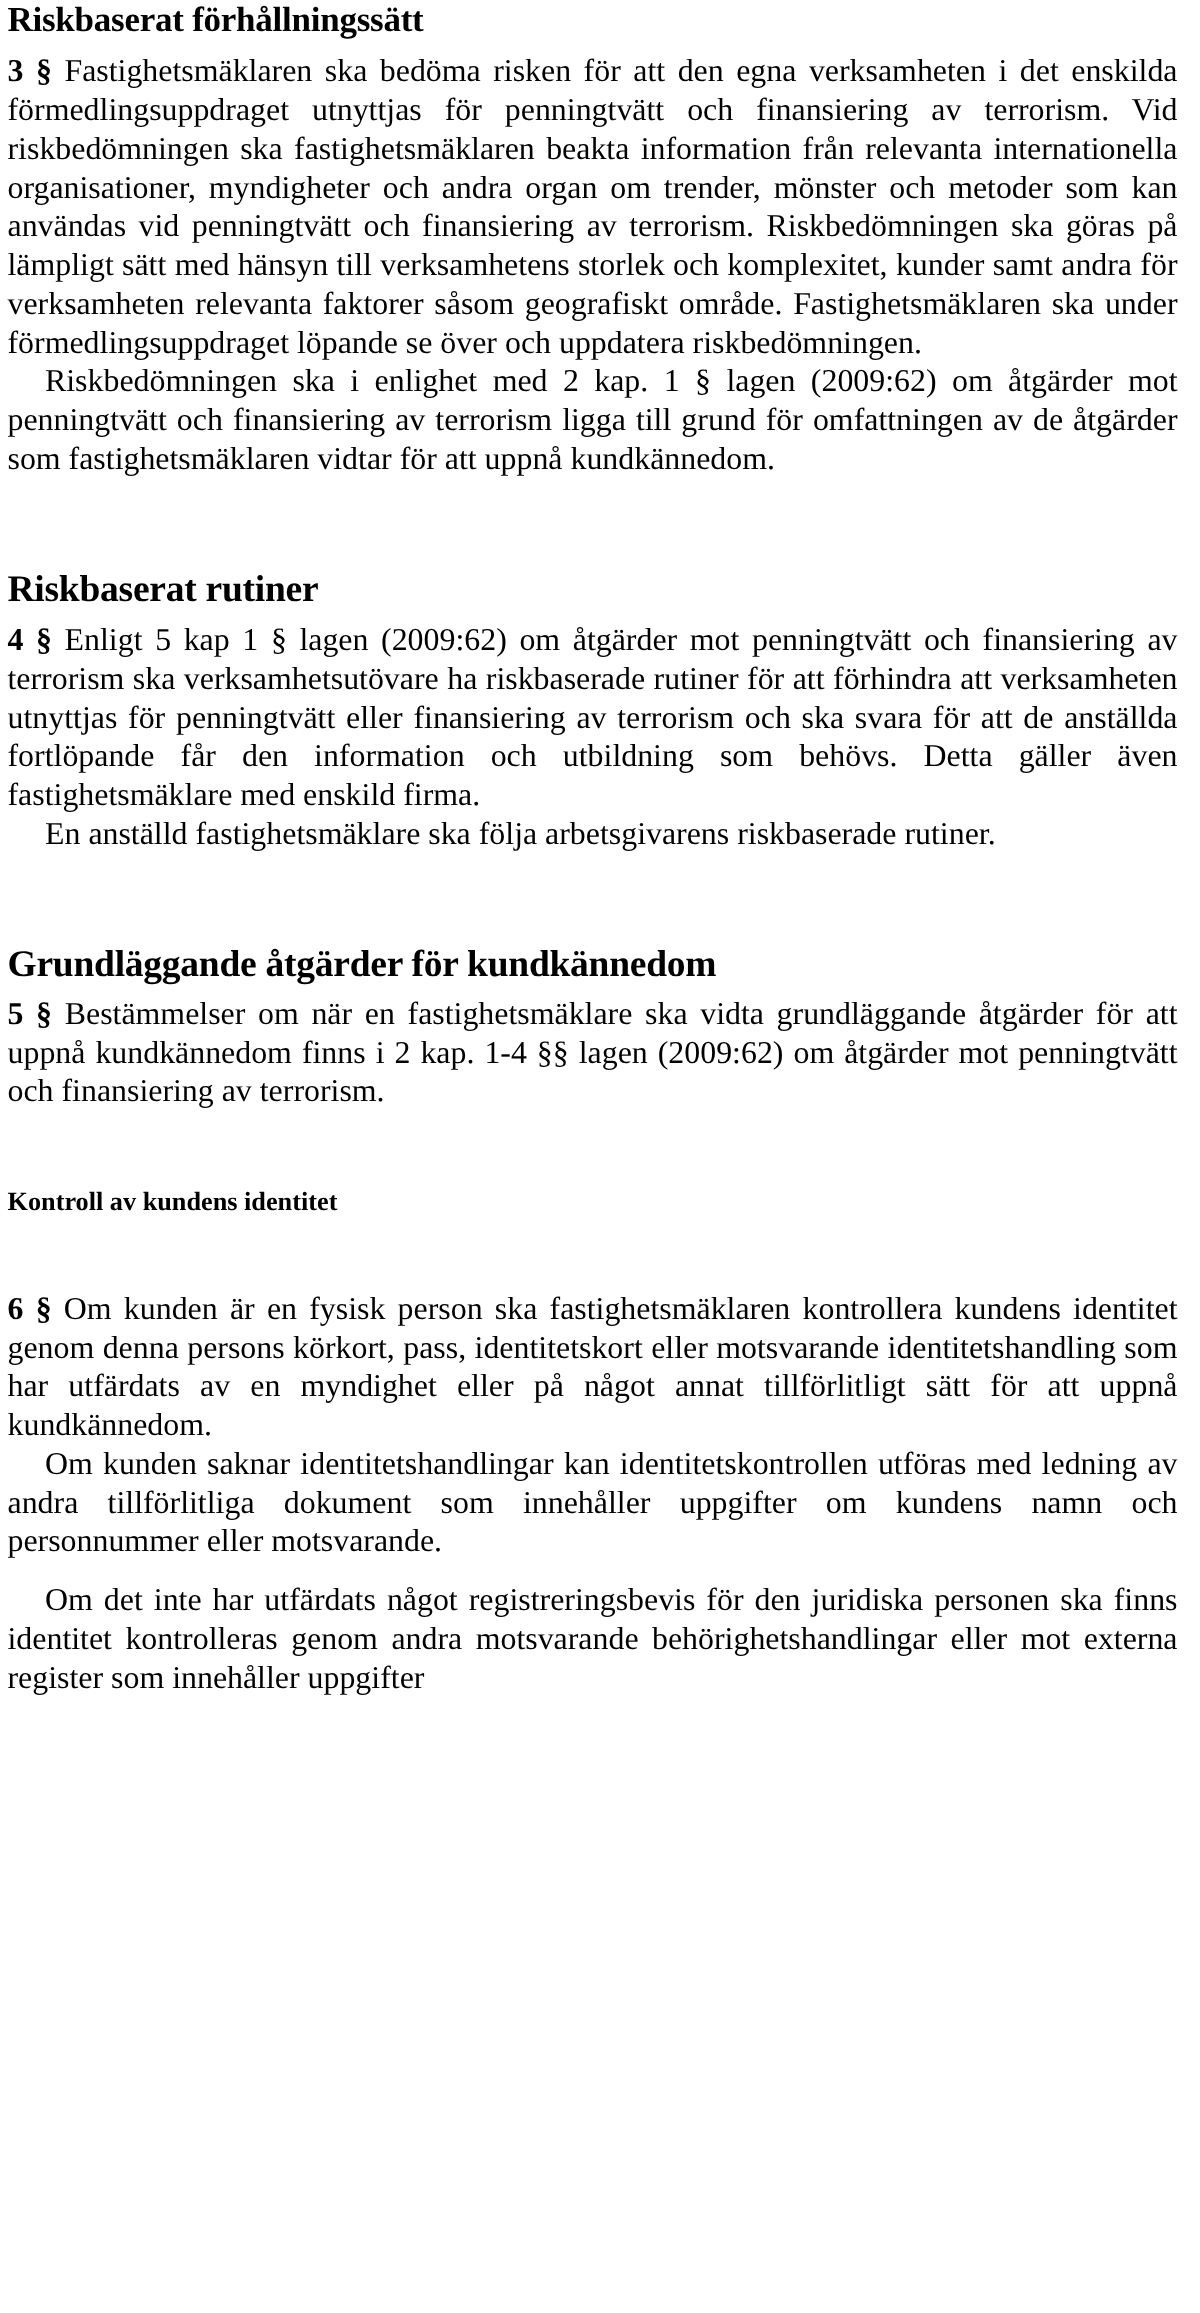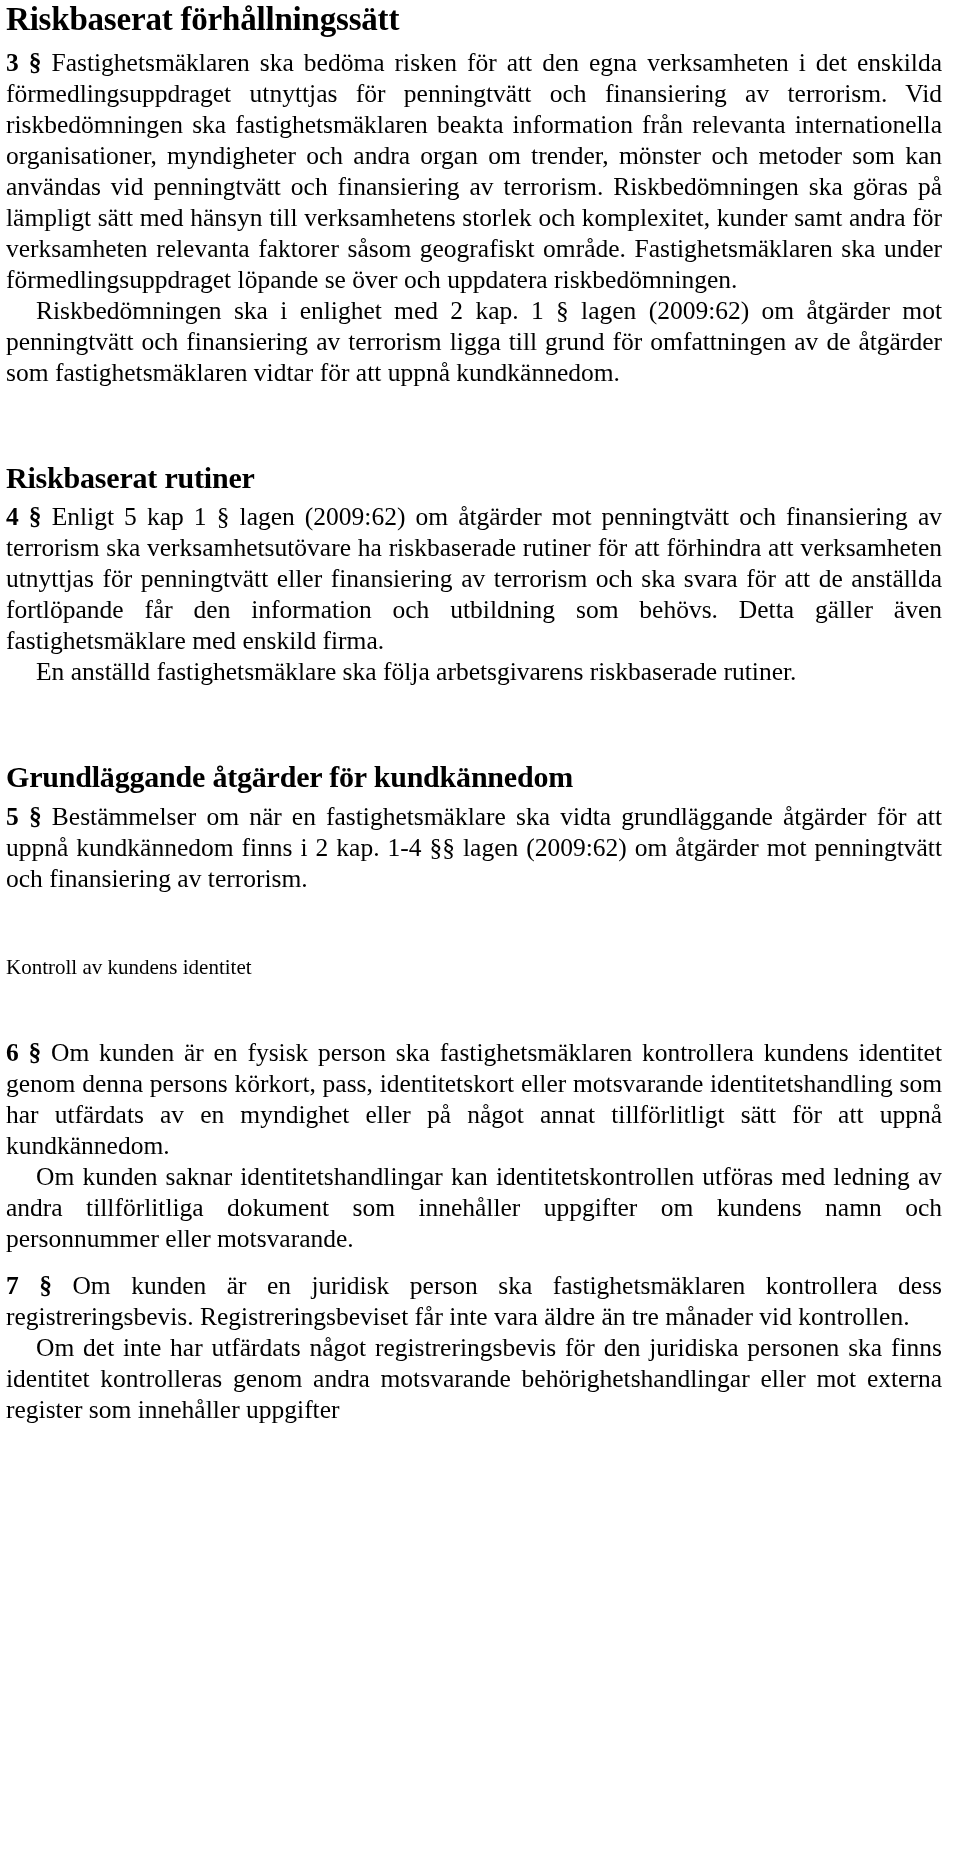--- a/index.html
+++ b/index.html
@@ -16,36 +16,36 @@
     color: #000000;
   }
   .page {
     position: relative;
     width: 960px;
     height: 1850px;
     box-sizing: border-box;
     padding: 0px 18px 0 6px;
   }
   .doc-title {
-    font-size: 33px;
+    font-size: 28px;
     font-weight: bold;
     line-height: 1.05;
     margin: 2px 0 10px 0;
     letter-spacing: -0.2px;
   }
   .h2 {
     font-size: 30px;
     font-weight: bold;
     line-height: 1.05;
     margin: 0 0 8px 0;
     letter-spacing: -0.2px;
   }
   .h3 {
     font-size: 21px;
-    font-weight: normal;
+    font-weight: bold;
     line-height: 1.1;
     margin: 0 0 8px 0;
   }
   p.body {
     font-size: 25.5px;
     line-height: 31px;
     text-align: justify;
     text-justify: inter-word;
     margin: 0;
     hyphens: none;
@@ -94,17 +94,16 @@
   <h3 class="h3">Kontroll av kundens identitet</h3>
 
   <div class="gap-md"></div>
 
   <p class="body block"><span class="para-num">6 §</span><span> Om kunden är en fysisk person ska fastighetsmäklaren kontrollera kundens identitet genom denna persons körkort, pass, identitetskort eller motsvarande identitetshandling som har utfärdats av en myndighet eller på något annat tillförlitligt sätt för att uppnå kundkännedom.</span></p>
 
   <p class="body block indent"><span>Om kunden saknar identitetshandlingar kan identitetskontrollen utföras med ledning av andra tillförlitliga dokument som innehåller uppgifter om kundens namn och personnummer eller motsvarande.</span></p>
 
   <div class="gap-sm"></div>
 
-  <p class="body block"><span class="para-num">7 §</span><span> Om kunden är en juridisk person ska fastighetsmäklaren kontrollera dess registreringsbevis. Registreringsbeviset får inte vara äldre än tre månader vid kontrollen.</span></p>
 
   <p class="body block indent"><span>Om det inte har utfärdats något registreringsbevis för den juridiska personen ska finns identitet kontrolleras genom andra motsvarande behörighetshandlingar eller mot externa register som innehåller uppgifter</span></p>
 
 </div>
 
 </body></html>

